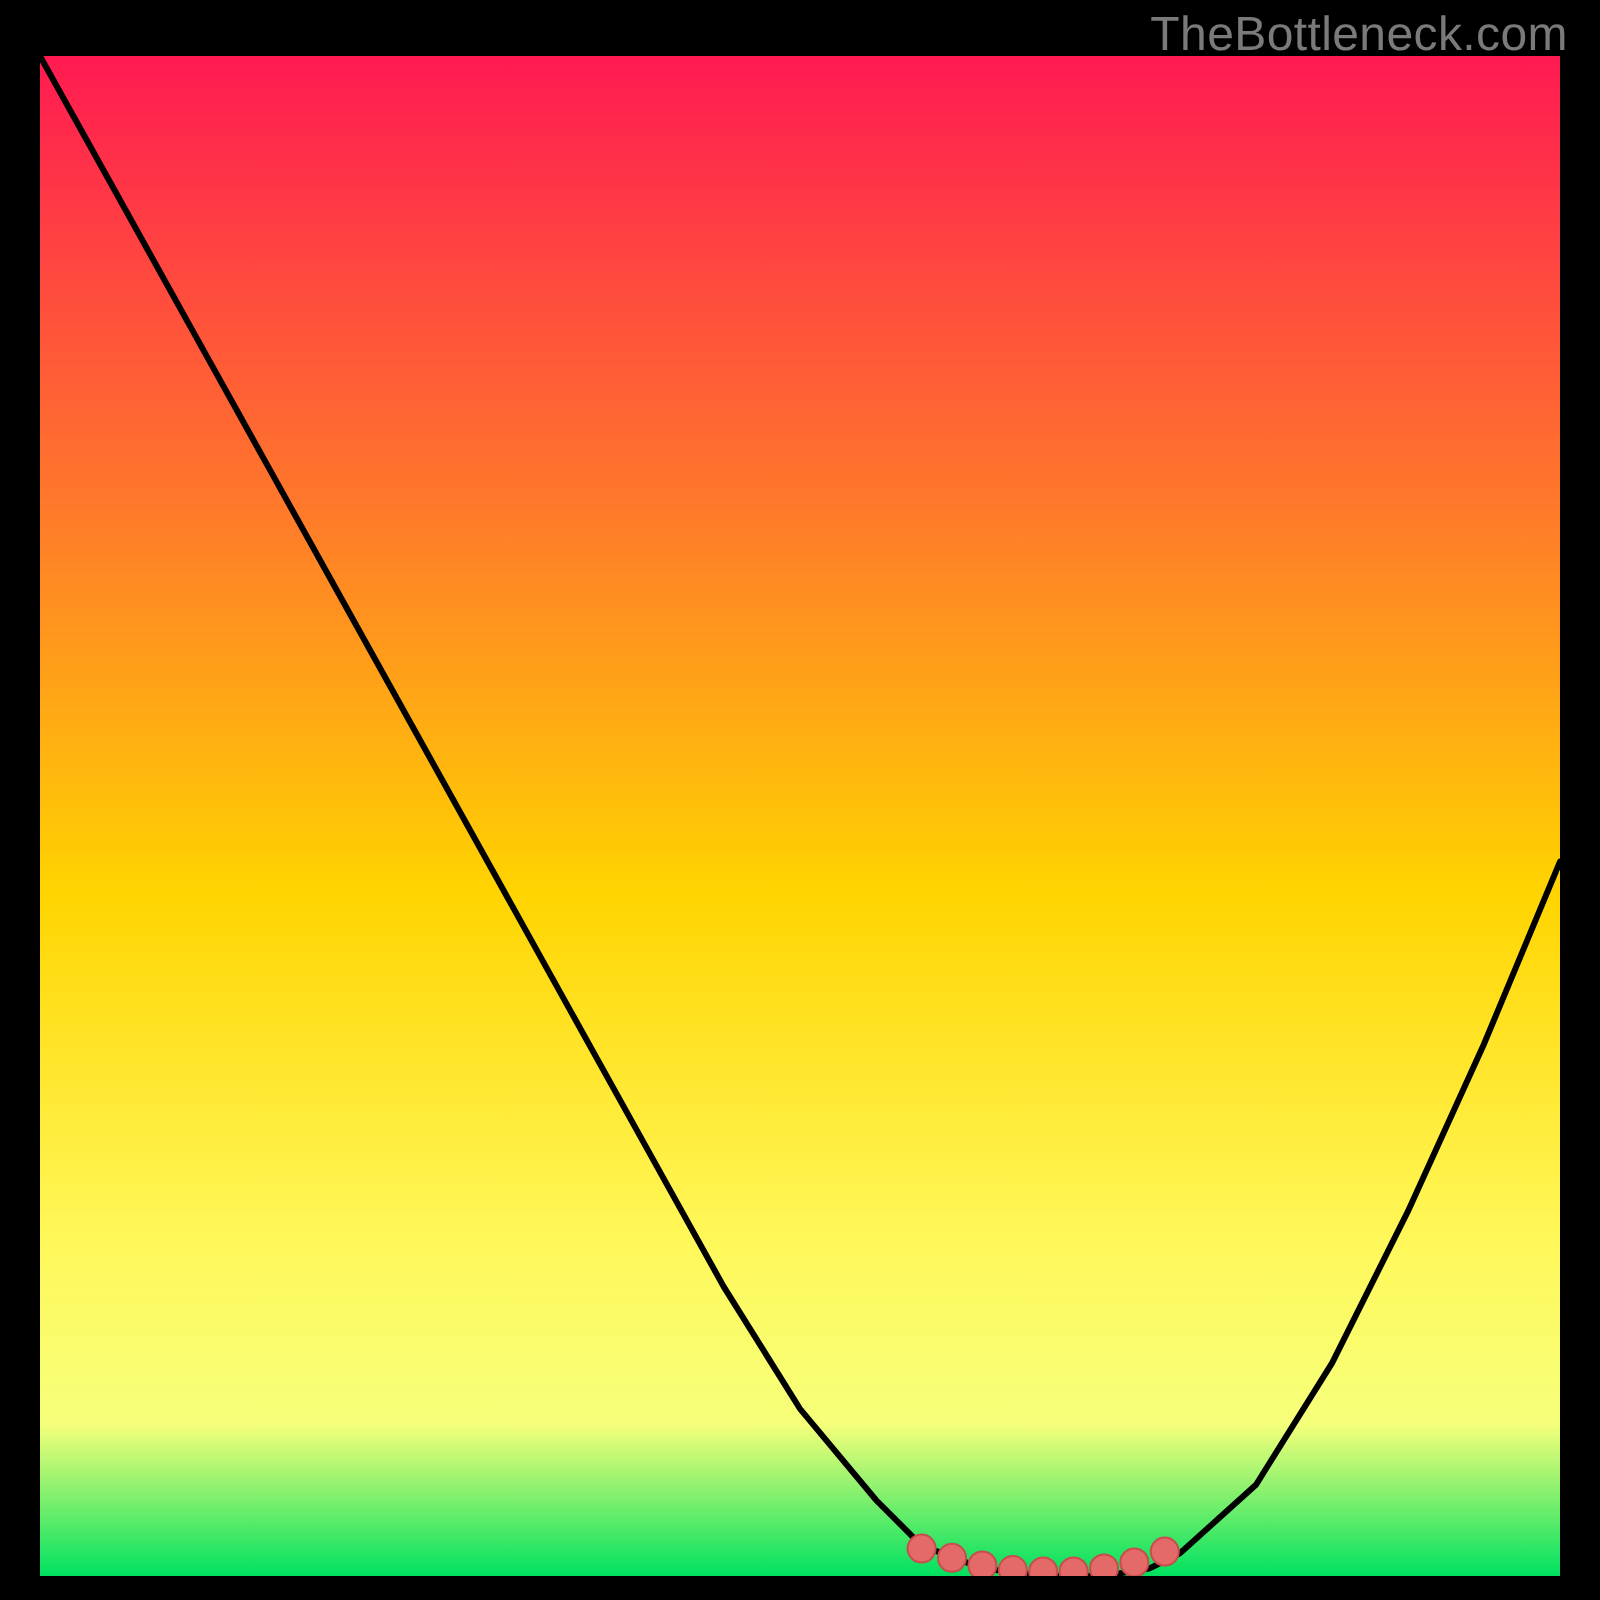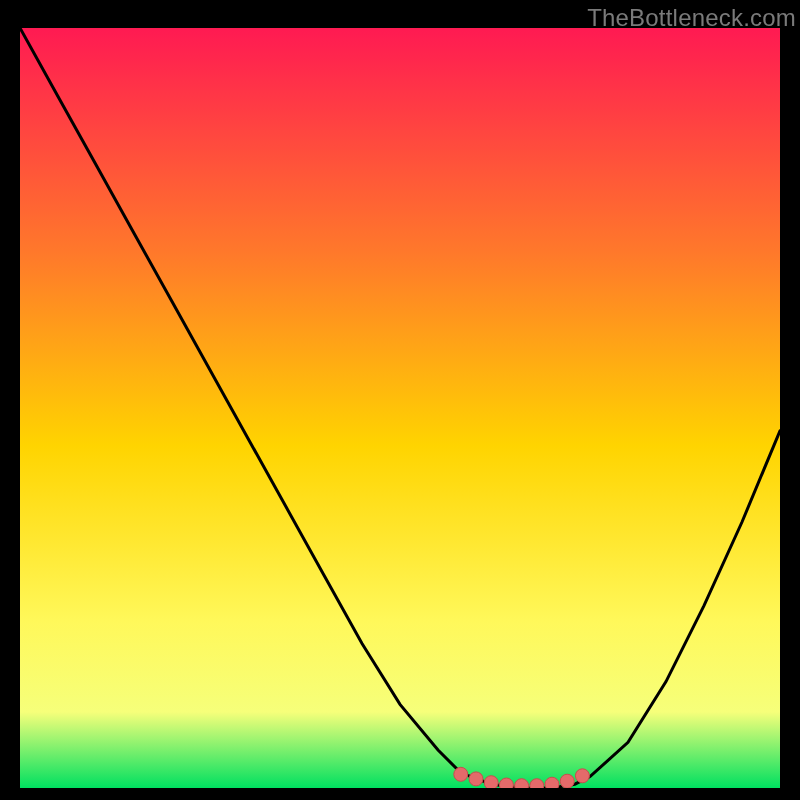--- a/index.html
+++ b/index.html
@@ -22,21 +22,21 @@
   .plot-area {
     position: absolute;
     left: 0;
     top: 0;
     width: 760px;
     height: 760px;
   }
   .attribution {
     position: absolute;
     top: 4px;
-    right: 4px;
+    right: 16px;
     color: #7a7a7a;
     font-size: 24px;
     font-weight: 500;
     letter-spacing: 0.2px;
   }
   svg {
     display: block;
   }
 </style>
 </head>

